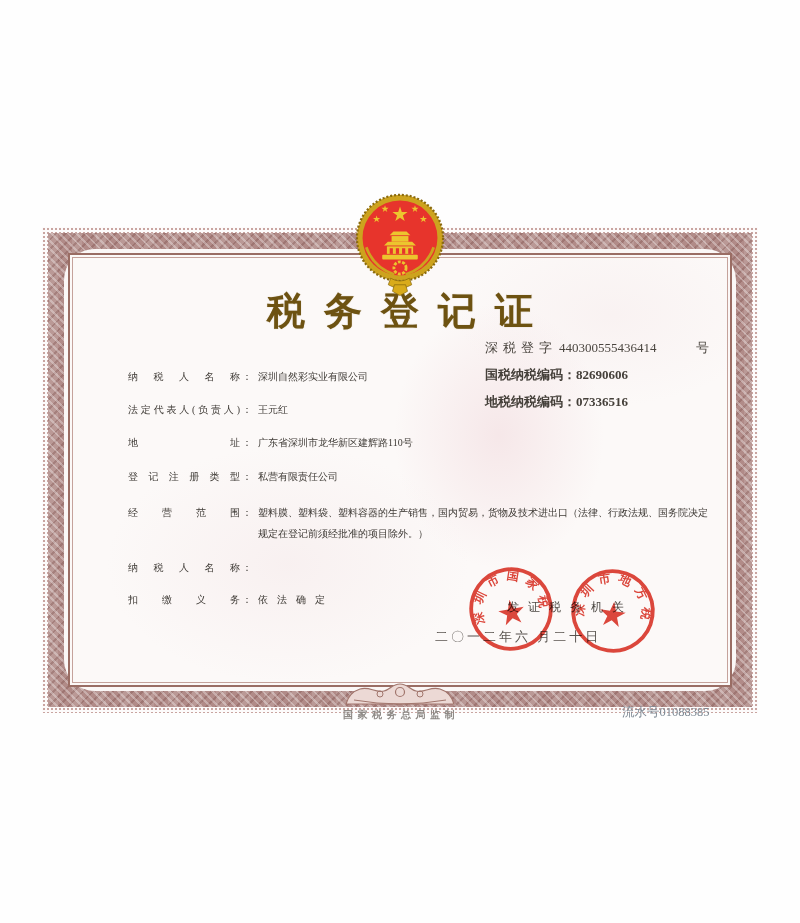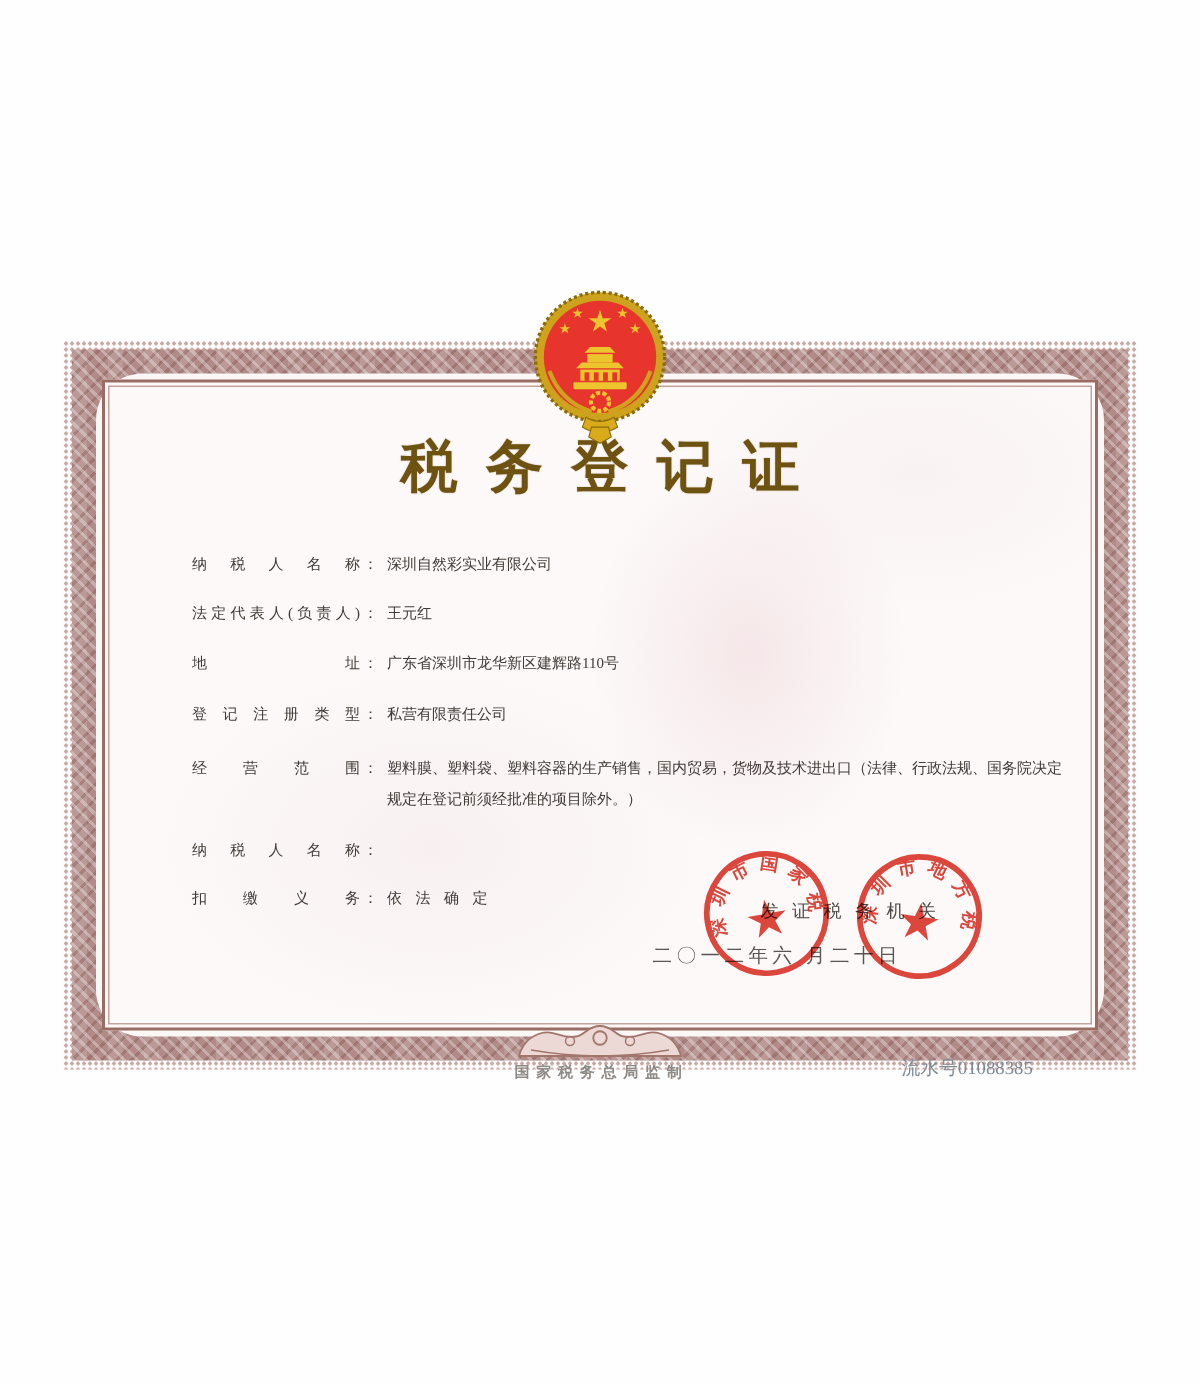--- a/index.html
+++ b/index.html
@@ -115,21 +115,21 @@
     position:absolute; left:50%; bottom:5px; transform:translateX(-50%);
     z-index:2; width:112px; height:26px;
   }
 
   
   .footer-producer {
     position:absolute; left:343px; top:708px;
     font-size:10px; font-weight:bold; letter-spacing:4.5px; color:#8e8a86;
   }
   .footer-serial {
-    position:absolute; left:601px; top:704px;
+    position:absolute; left:622px; top:704px;
     font-size:12.5px; color:#7e8994;
   }
 </style>
 </head>
 <body>
 
 <div class="cert">
   <div class="lace">
     <div class="band">
       <div class="gap">
@@ -161,20 +161,33 @@
             </g>
             <circle cx="50" cy="80" r="6.5" fill="none" stroke="#ecc52e" stroke-width="3" stroke-dasharray="3 1.6"></circle>
             <path d="M14,58 Q22,80 44,87" stroke="#cda31e" stroke-width="3" fill="none"></path>
             <path d="M86,58 Q78,80 56,87" stroke="#cda31e" stroke-width="3" fill="none"></path>
             <path d="M40,91 q10,6 20,0 l2.5,7 q-12.5,7.5 -25,0 z" fill="#d9ab1b" stroke="#8a6a0e" stroke-width="0.8"></path>
             <path d="M44,98 h12 l2,7 -8,4.5 -8,-4.5 z" fill="#d9ab1b" stroke="#8a6a0e" stroke-width="0.8"></path>
           </svg>
 
           <div class="title">税务登记证</div>
 
+          <div class="reg-block">
+            <div class="reg-line">
+              <span class="reg-prefix">深税登字</span>
+              <span class="reg-number">440300555436414</span>
+              <span class="reg-suffix">号</span>
+            </div>
+            <div class="code-line">
+              <span>国税纳税编码</span><span>：</span><span>82690606</span>
+            </div>
+            <div class="code-line">
+              <span>地税纳税编码</span><span>：</span><span>07336516</span>
+            </div>
+          </div>
 
           <div class="frow r1">
             <span class="f-label">纳税人名称</span>
             <span class="f-colon">：</span>
             <span class="f-value">深圳自然彩实业有限公司</span>
           </div>
           <div class="frow r2">
             <span class="f-label">法定代表人(负责人)</span>
             <span class="f-colon">：</span>
             <span class="f-value">王元红</span>

